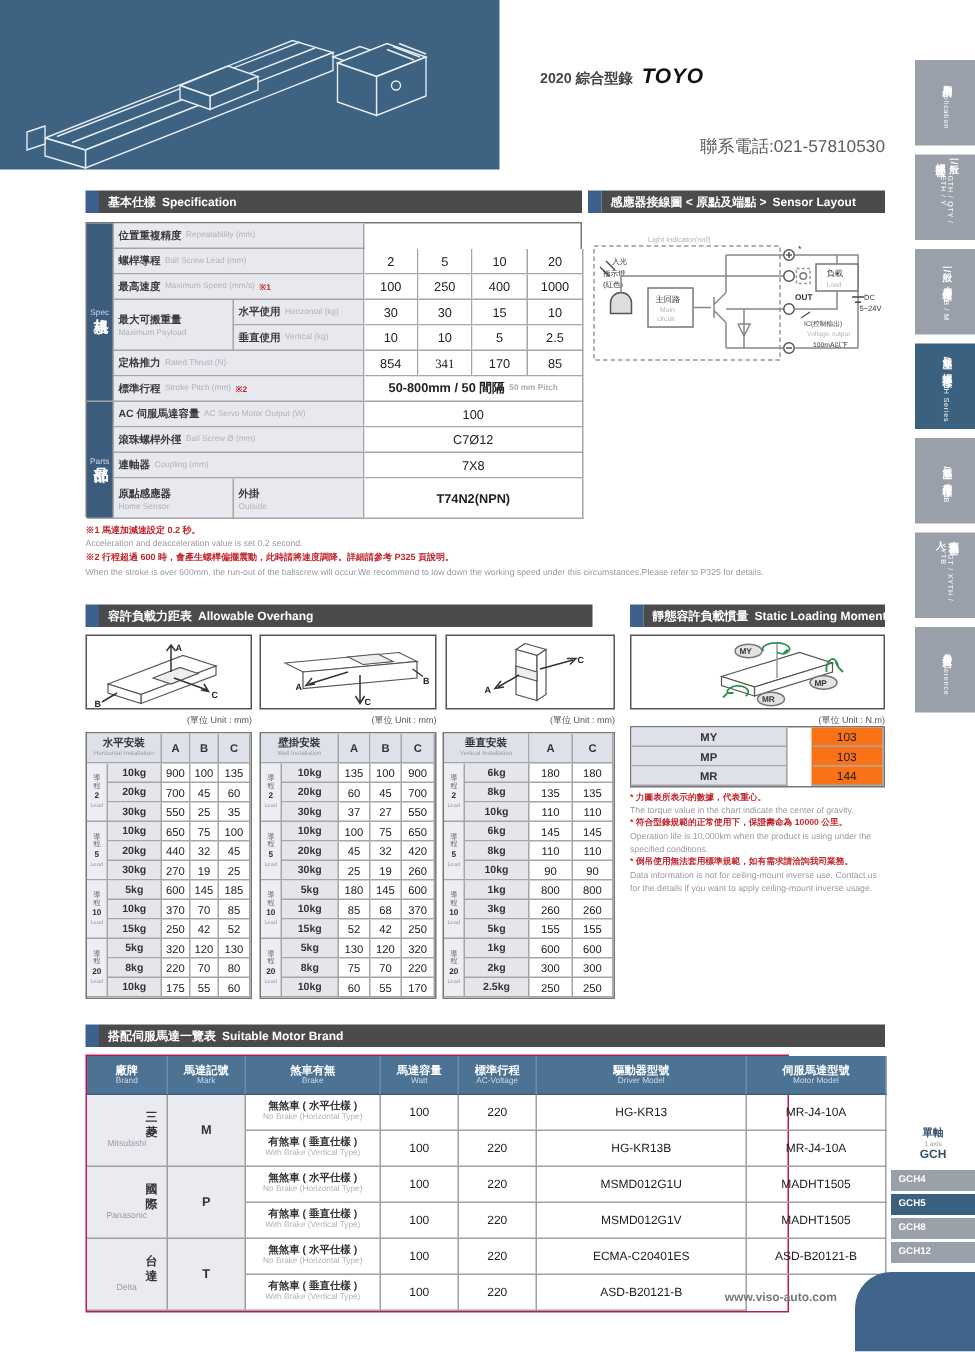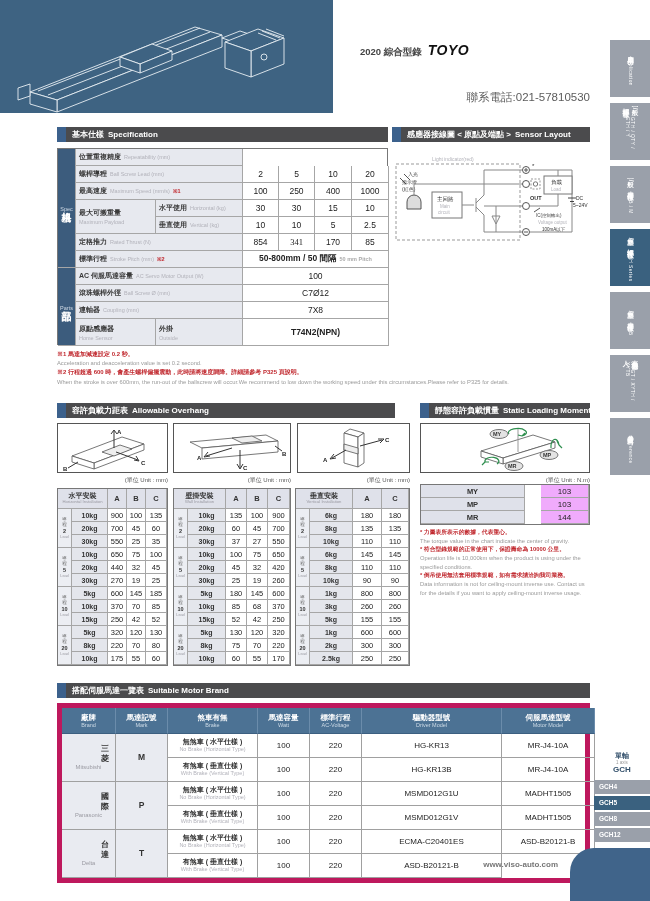--- a/index.html
+++ b/index.html
@@ -56,26 +56,26 @@
   .oh .lead b { font-size:5.5px; color:#333;}
   .oh .lead .en { font-size:3.8px; color:#9a9aa2;}
   .oh .wt { background:#e4e6ec; font-weight:bold; font-size:7px; color:#333;}
   .oh .val { font-size:7.5px; color:#222; }
 
   
   #static-table { position:absolute; left:420px; top:484px; width:170px; display:grid;
      grid-template-columns:104px 64px; grid-auto-rows:13px; border:1px solid #777;}
   #static-table > div { border-right:1px solid #a6a6a6; border-bottom:1px solid #a6a6a6; display:flex; align-items:center; justify-content:center;}
   #static-table .lab { background:#dfe1ea; font-weight:bold; font-size:7.5px; color:#333;}
-  #static-table .val { font-size:8px; color:#222; background:#f0abfc;margin-left:16px;}
+  #static-table .val { font-size:8px; color:#222; background:#f97316;margin-left:16px;}
 
   
-  #motor-table { position:absolute; left:57px; top:703px; width:533px; display:grid;
+  #motor-table { position:absolute; left:57px; top:703px; width:469px; display:grid;
      grid-template-columns:54px 52px 90px 52px 52px 140px 93px; grid-template-rows:26px repeat(6,24px);
-     border:5px solid #be185d; background:#fff;}
+     border:1px solid #be185d; background:#fff;}
   #motor-table > div { border-right:1px solid #a0a0a0; border-bottom:1px solid #a0a0a0; display:flex; align-items:center; justify-content:center; flex-direction:column; line-height:1.2; overflow:hidden;}
   #motor-table .mh { background:#4c7294; border-right:1px solid #6b8cab; border-bottom:1px solid #3c5f80;}
   #motor-table .mh .zh { color:#fff; font-size:7.5px; font-weight:bold;}
   #motor-table .mh .en { color:#cddbe7; font-size:5.5px;}
   #motor-table .brand { grid-row:span 2; background:#e9ebf1;}
   #motor-table .brand .zh { font-size:8px; font-weight:bold; color:#333;margin-left:39px;}
   #motor-table .brand .en { font-size:5.8px; color:#9a9aa2;}
   #motor-table .mark { grid-row:span 2; background:#e9ebf1; font-size:8.5px; font-weight:bold; color:#333;}
   #motor-table .brake .zh { font-size:7px; font-weight:bold; color:#333;}
   #motor-table .brake .en { font-size:5.5px; color:#b2b2ba;}

